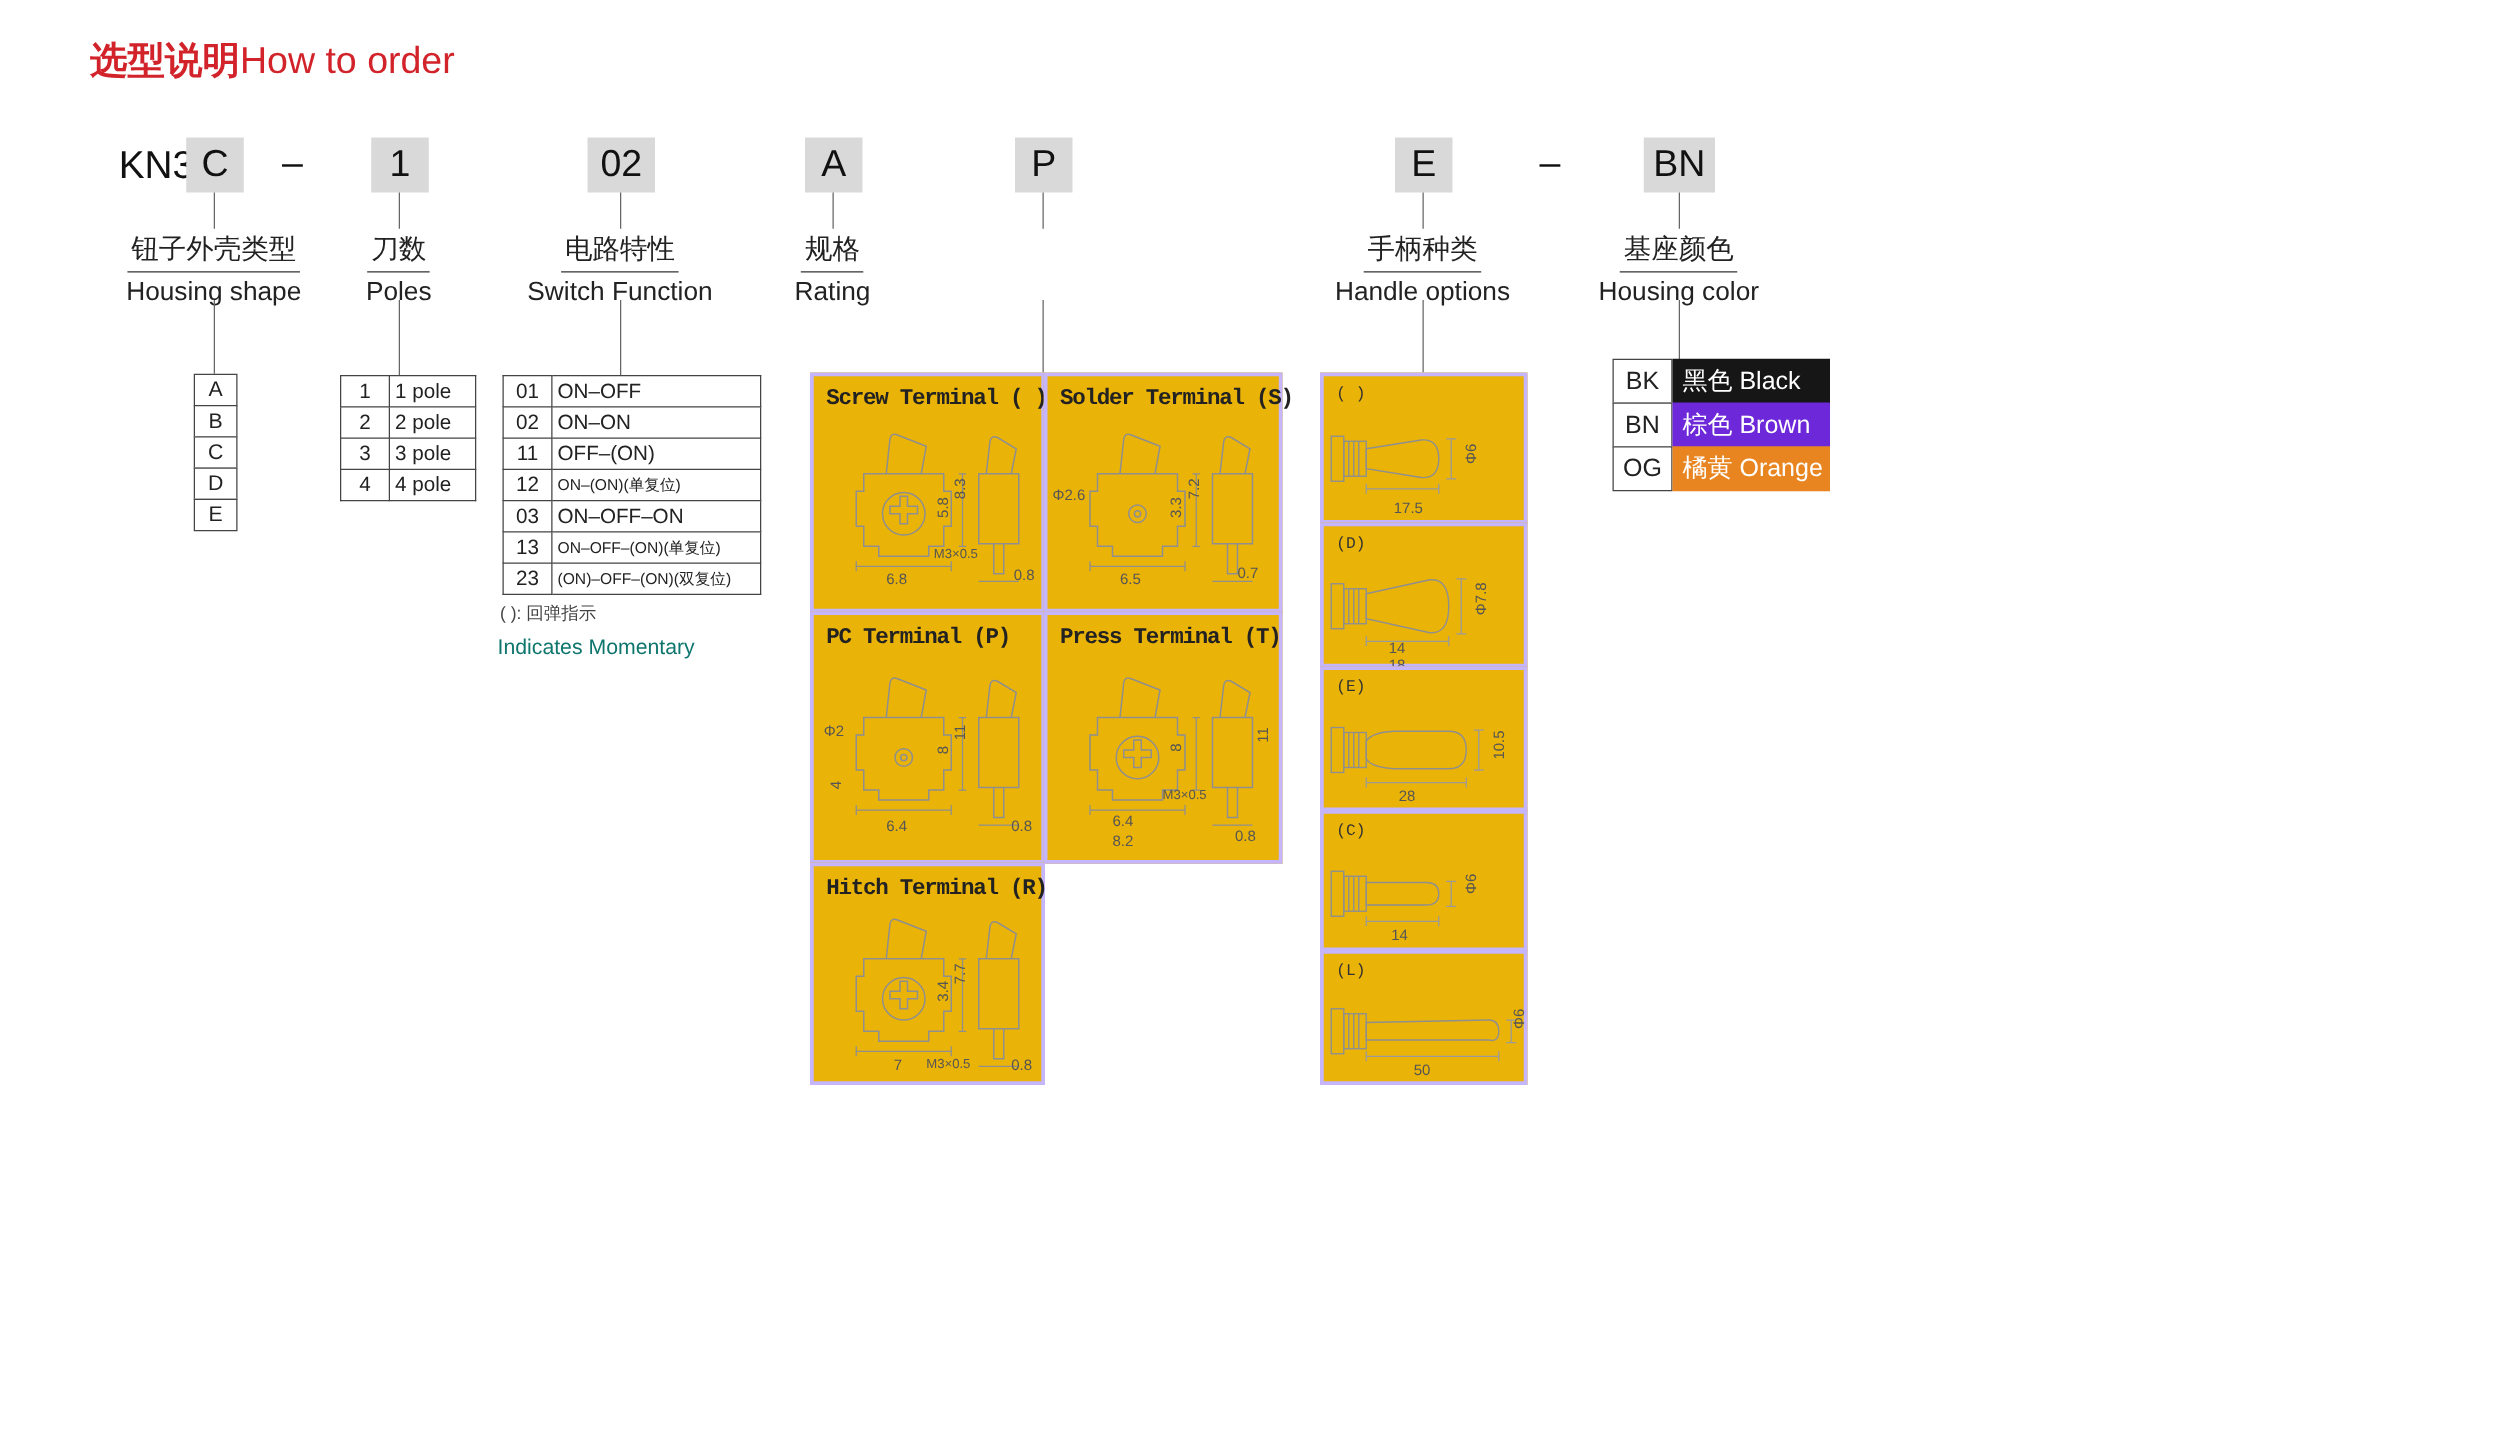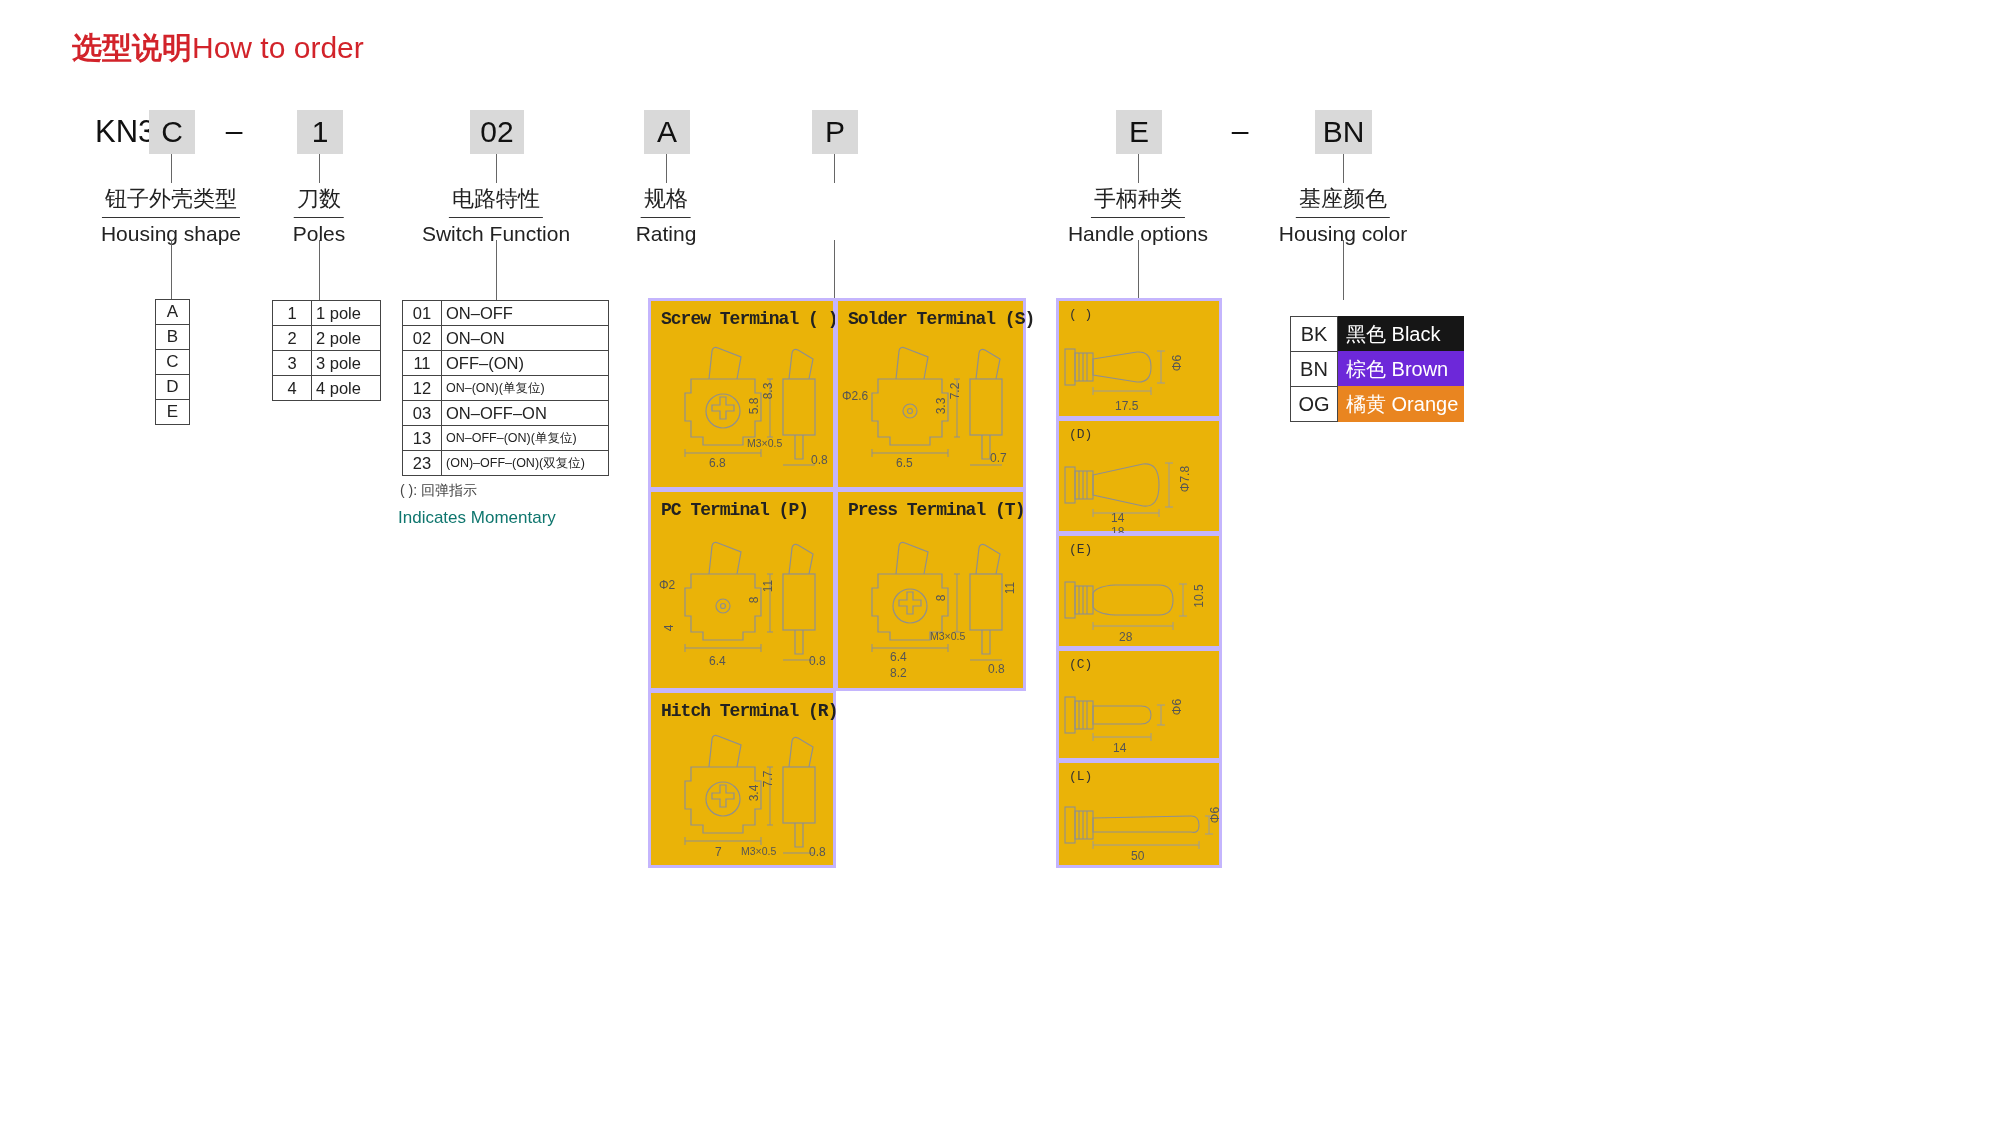--- a/index.html
+++ b/index.html
@@ -337,21 +337,21 @@
     <svg class="draw" style="left:4px;top:22px;" width="158" height="64">
       <use href="#hdl-bush"></use>
         <use href="#hdl-long"></use>
       <path class="dl" d="M30,60 h106 M30,56 v8 M136,56 v8"></path>
       <path class="dl" d="M142,31 h8 M142,49 h8 M146,31 v18"></path>
     </svg>
     <span class="dim" style="left:72px;top:86px;">50</span>
     <span class="dim v" style="left:156px;top:52px;">Φ6</span>
   </div>
 
-  <div class="color-table" style="left:1258px;top:317px;padding-left:32px;">
+  <div class="color-table" style="left:1258px;top:288px;padding-left:32px;">
     <div class="color-row">
       <div class="color-code">BK</div>
       <div class="color-name" style="background: rgb(22, 22, 22);">黑色 Black</div>
     </div>
     <div class="color-row">
       <div class="color-code">BN</div>
       <div class="color-name" style="background: #6d28d9;">棕色 Brown</div>
     </div>
     <div class="color-row">
       <div class="color-code">OG</div>

